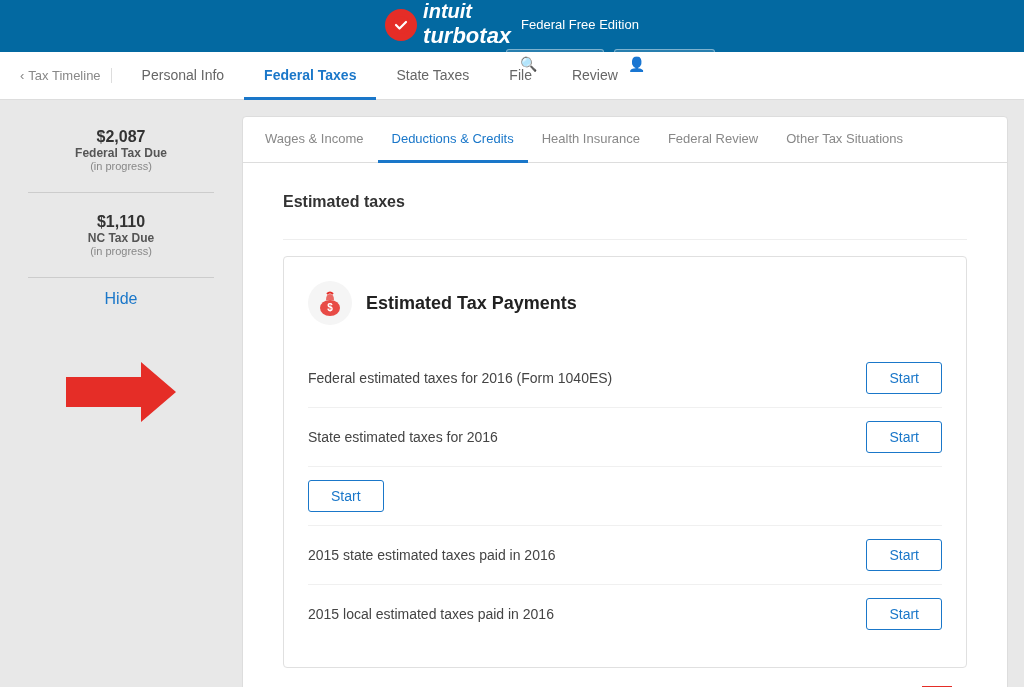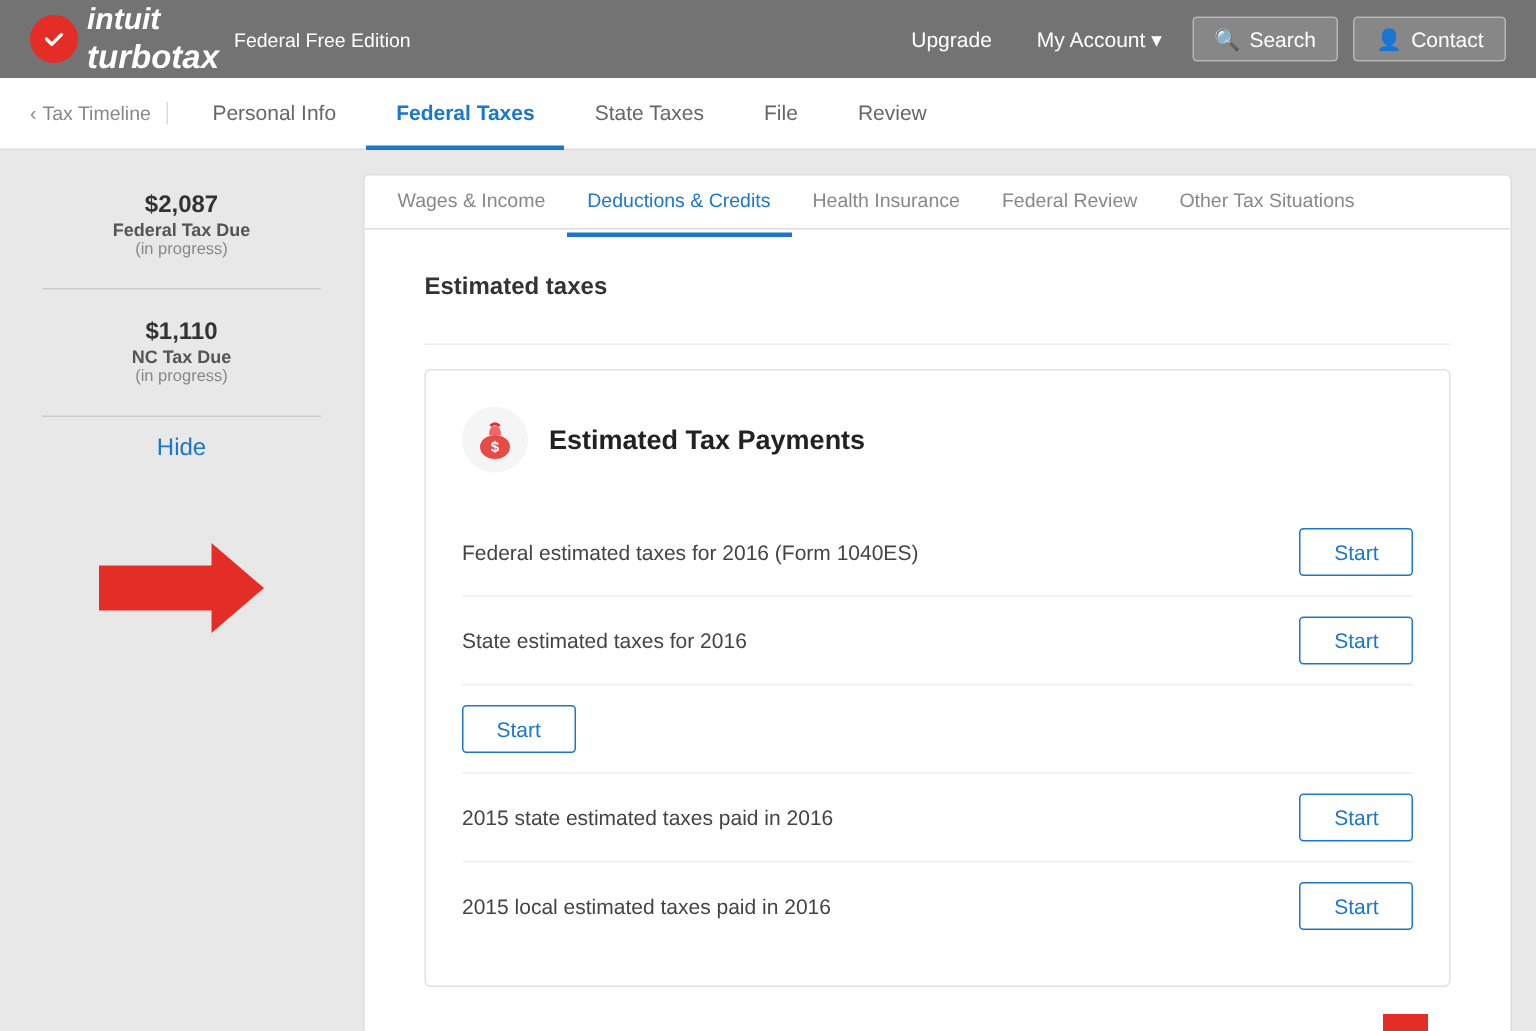--- a/index.html
+++ b/index.html
@@ -1,25 +1,26 @@
 <!DOCTYPE html>
 <html><head>
   <meta charset="utf-8">
   <style>
     * { box-sizing: border-box; margin: 0; padding: 0; }
     body { font-family: 'Helvetica Neue', Arial, sans-serif; background: #e8e8e8; font-size: 14px; }
 
     
     .header {
-      background: #737373;
+      background: #0369a1;
       display: flex;
       align-items: center;
       justify-content: space-between;
       padding: 0 20px;
       height: 52px;
+      flex-direction: column;
     }
     .header-logo {
       display: flex;
       align-items: center;
       gap: 6px;
     }
     .logo-badge {
       background: #e52d27;
       border-radius: 50%;
       width: 32px;
@@ -146,21 +147,21 @@
       background: white;
       border-radius: 4px;
       border: 1px solid #ddd;
     }
 
     
     .sub-tabs {
       display: flex;
       padding: 0 8px;
       border-bottom: 1px solid #ddd;
-      height: 36px;
+      height: 46px;
       align-items: center;
     }
     .sub-tab {
       padding: 14px 14px;
       cursor: pointer;
       color: #888;
       font-size: 13px;
       border-bottom: 3px solid transparent;
       margin-bottom: -1px;
     }

